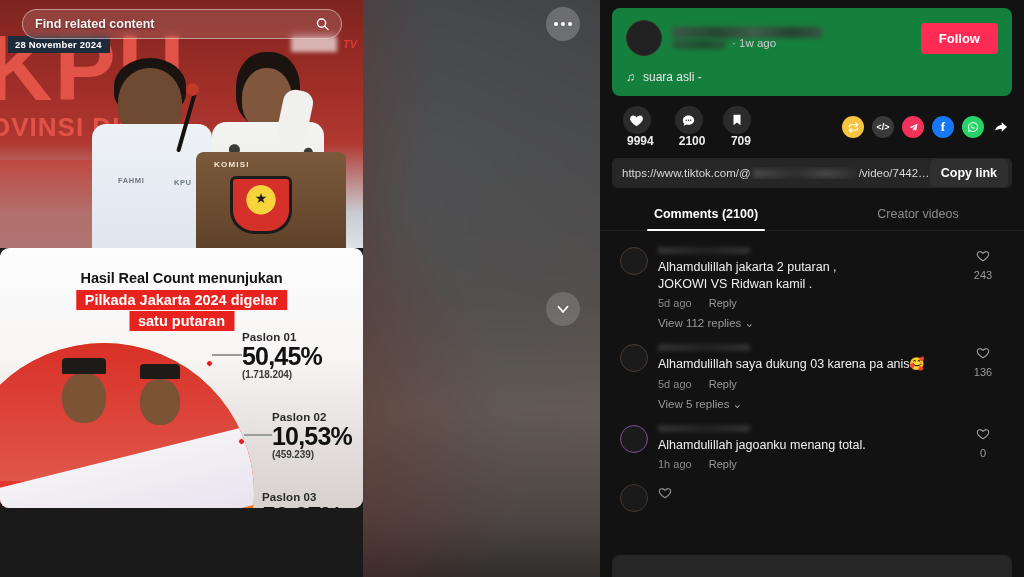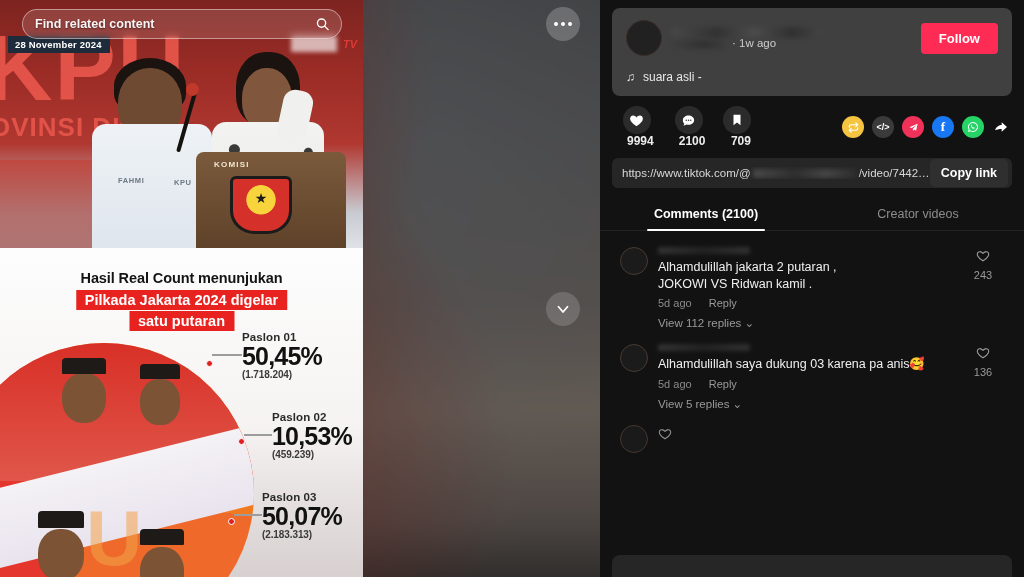--- a/index.html
+++ b/index.html
@@ -78,22 +78,22 @@
     background:radial-gradient(circle at 50% 40%, #f7d43c 0 34%, #d6302a 36% 100%);
     border-radius:6px 6px 40% 40%; border:3px solid #1b1b1b; }
   .emblem-star{ position:absolute; left:50%; top:12px; transform:translateX(-50%);
     color:#1b1b1b; font-size:14px; line-height:1; }
   .mic{ position:absolute; left:176px; bottom:96px; width:4px; height:66px; background:#14130f;
     transform:rotate(16deg); transform-origin:bottom; border-radius:2px; }
   .mic-head{ position:absolute; left:186px; bottom:152px; width:13px; height:13px;
     background:#c0392b; border-radius:50%; }
 
   
-  .info{ position:absolute; left:0; top:248px; width:363px; height:329px; overflow:hidden;
-    background:linear-gradient(180deg,#fdfdfd 0%,#f6f4f3 50%,#efe9e8 100%); }
+  .info{ position:absolute; left:0; top:248px; width:363px; height:260px; overflow:hidden;
+    background:linear-gradient(180deg,#fdfdfd 0%,#f6f4f3 50%,#efe9e8 100%);border-radius:9px; }
   .info-city{ position:absolute; left:0; bottom:0; width:363px; height:150px;
     background:linear-gradient(180deg,rgba(220,214,212,0) 0%, rgba(196,188,188,.55) 100%); }
   .info-title{ position:absolute; left:0; top:22px; width:363px; text-align:center;
     font-size:14.5px; font-weight:800; color:#141414; letter-spacing:-.1px; }
   .info-band{ position:absolute; left:50%; transform:translateX(-50%); background:#e8231f;
     color:#fff; font-weight:800; text-align:center; white-space:nowrap; }
   .band1{ top:42px; font-size:14.5px; padding:2px 9px; }
   .band2{ top:63px; font-size:14.5px; padding:2px 9px; }
 
   .pie-wrap{ position:absolute; left:-46px; top:95px; width:300px; height:300px; }
@@ -131,21 +131,21 @@
     display:flex; align-items:center; justify-content:center; z-index:30; cursor:pointer; }
   .more-btn{ right:20px; top:7px; width:34px; height:34px; }
   .more-btn i{ display:block; width:4px; height:4px; border-radius:50%; background:#fff;
     margin:0 1.5px; }
   .next-btn{ right:20px; top:292px; width:34px; height:34px; background:rgba(255,255,255,.16); }
 
   
   .panel{ position:relative; width:424px; height:577px; background:#121212; display:flex;
     flex-direction:column; }
 
-  .card{ margin:8px 12px 0 12px; background:#404040; border-radius:8px; padding:12px 14px 12px 14px; }
+  .card{ margin:8px 12px 0 12px; background:#15803d; border-radius:8px; padding:12px 14px 12px 14px; }
   .author-row{ display:flex; align-items:center; }
   .avatar{ width:36px; height:36px; border-radius:50%; flex:0 0 36px;
     background:#212121; border:1px solid #3a2d28; }
   .author-meta{ margin-left:10px; flex:1; min-width:0; }
   .blurname{ height:11px; width:150px; border-radius:3px;
     background:linear-gradient(90deg,#4a4a4a,#2e2e2e 30%,#4f4f4f 55%,#2b2b2b 80%,#454545);
     filter:blur(2.6px); opacity:.75; }
   .blurname2{ height:9px; width:54px; margin-top:5px; border-radius:3px;
     background:linear-gradient(90deg,#3e3e3e,#282828 60%,#3a3a3a); filter:blur(2.4px); opacity:.6; }
   .ago{ color:#cfcfcf; font-size:11.5px; margin-left:6px; }
@@ -453,20 +453,37 @@
           </div>
         </div>
         <div class="c-like">
           <svg width="14" height="14" viewBox="0 0 24 24" fill="none" stroke="#9a9a9a" stroke-width="1.9">
               <path d="M12 20.3s-7-4.4-9-8.5C1.2 8.3 3 4.9 6.2 4.5c2-.3 3.9 1 5.8 2.8 1.9-1.8 3.8-3.1 5.8-2.8C21 4.9 22.8 8.3 21 11.8c-2 4.1-9 8.5-9 8.5z"></path>
             </svg>
           <span class="cnt">136</span>
         </div>
       </div>
 
+      <div class="cmt">
+        <div class="c-av purple"></div>
+        <div class="c-body">
+          <div class="c-user"></div>
+          <div class="c-text">Alhamdulillah jagoanku menang total.</div>
+          <div class="c-sub">
+            <span>1h ago</span>
+            <b>Reply</b>
+          </div>
+        </div>
+        <div class="c-like">
+          <svg width="14" height="14" viewBox="0 0 24 24" fill="none" stroke="#9a9a9a" stroke-width="1.9">
+              <path d="M12 20.3s-7-4.4-9-8.5C1.2 8.3 3 4.9 6.2 4.5c2-.3 3.9 1 5.8 2.8 1.9-1.8 3.8-3.1 5.8-2.8C21 4.9 22.8 8.3 21 11.8c-2 4.1-9 8.5-9 8.5z"></path>
+            </svg>
+          <span class="cnt">0</span>
+        </div>
+      </div>
 
       <div class="cmt cut">
         <div class="c-av"></div>
         <div class="c-like">
           <svg width="14" height="14" viewBox="0 0 24 24" fill="none" stroke="#9a9a9a" stroke-width="1.9">
               <path d="M12 20.3s-7-4.4-9-8.5C1.2 8.3 3 4.9 6.2 4.5c2-.3 3.9 1 5.8 2.8 1.9-1.8 3.8-3.1 5.8-2.8C21 4.9 22.8 8.3 21 11.8c-2 4.1-9 8.5-9 8.5z"></path>
             </svg>
         </div>
       </div>
 

